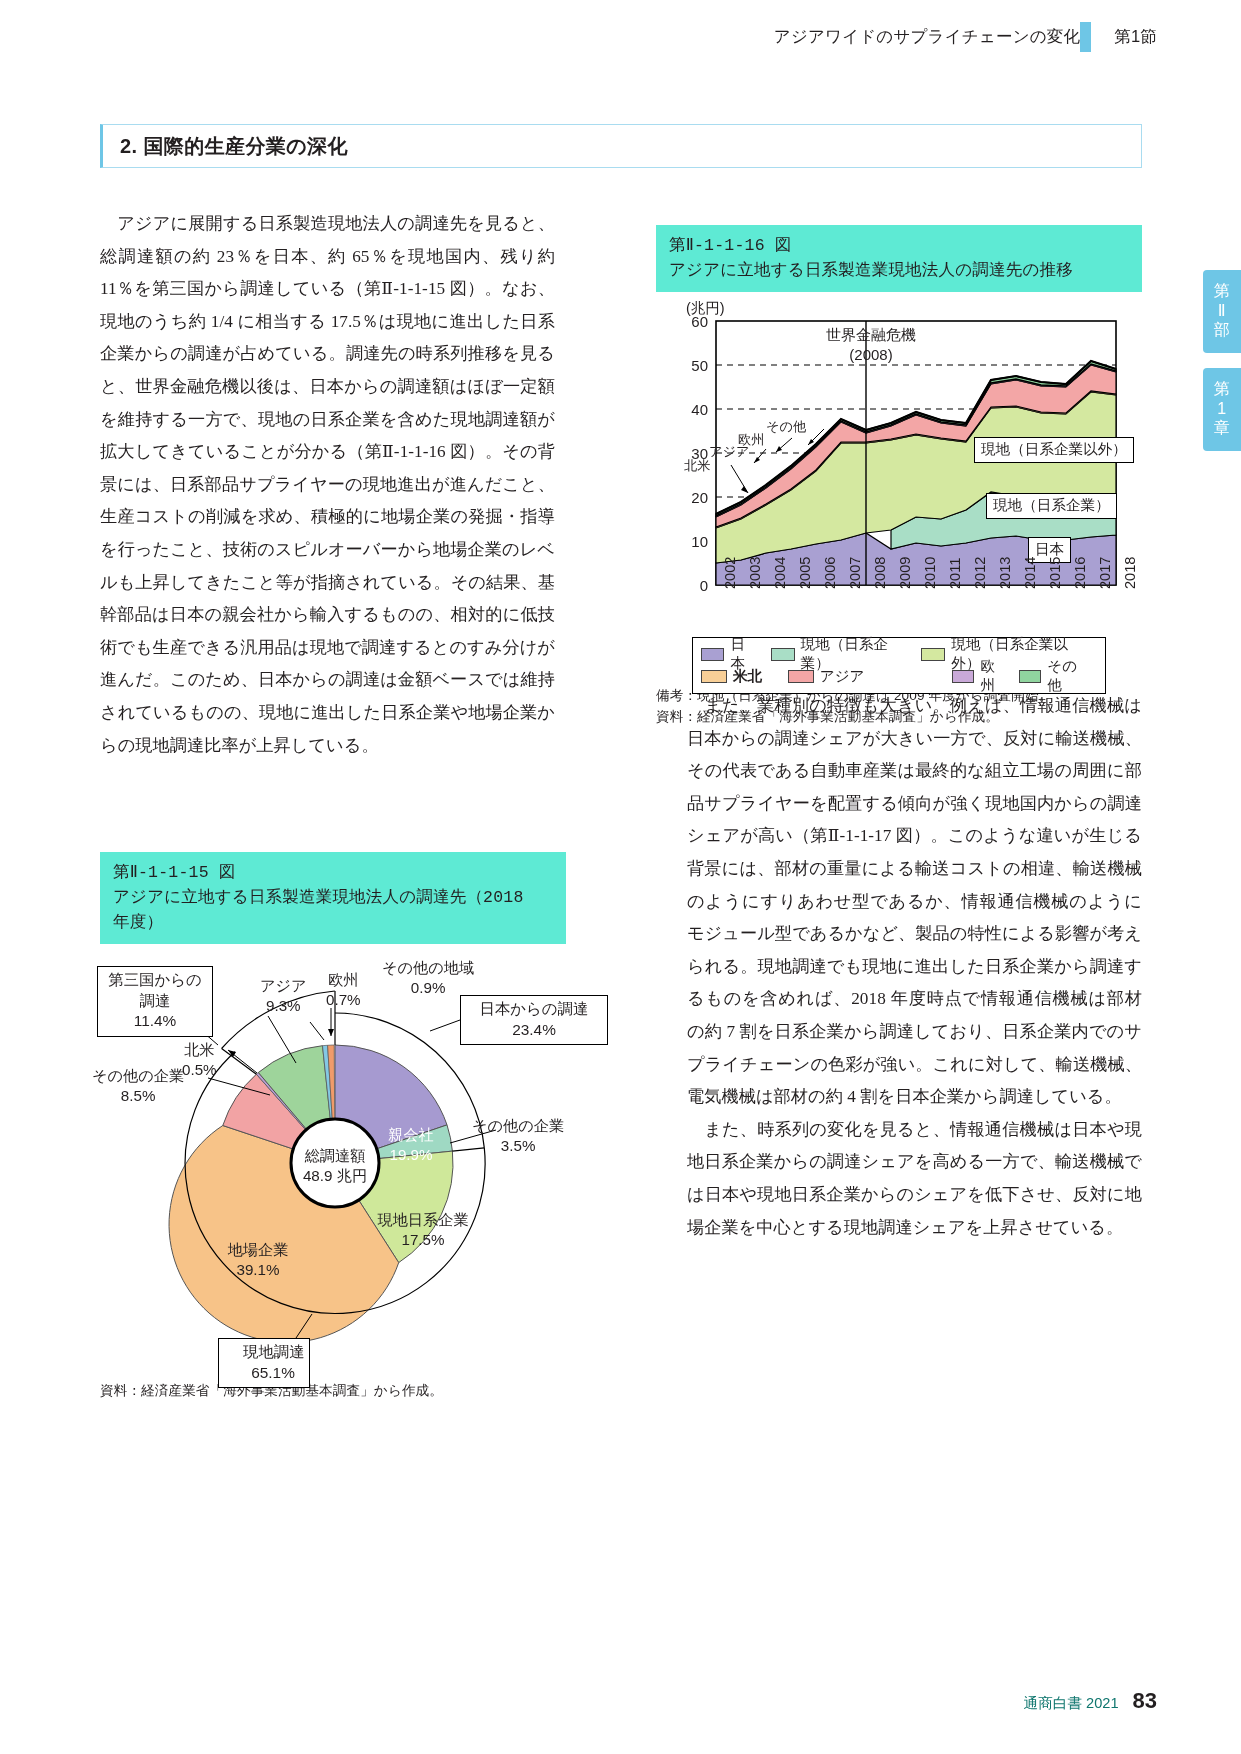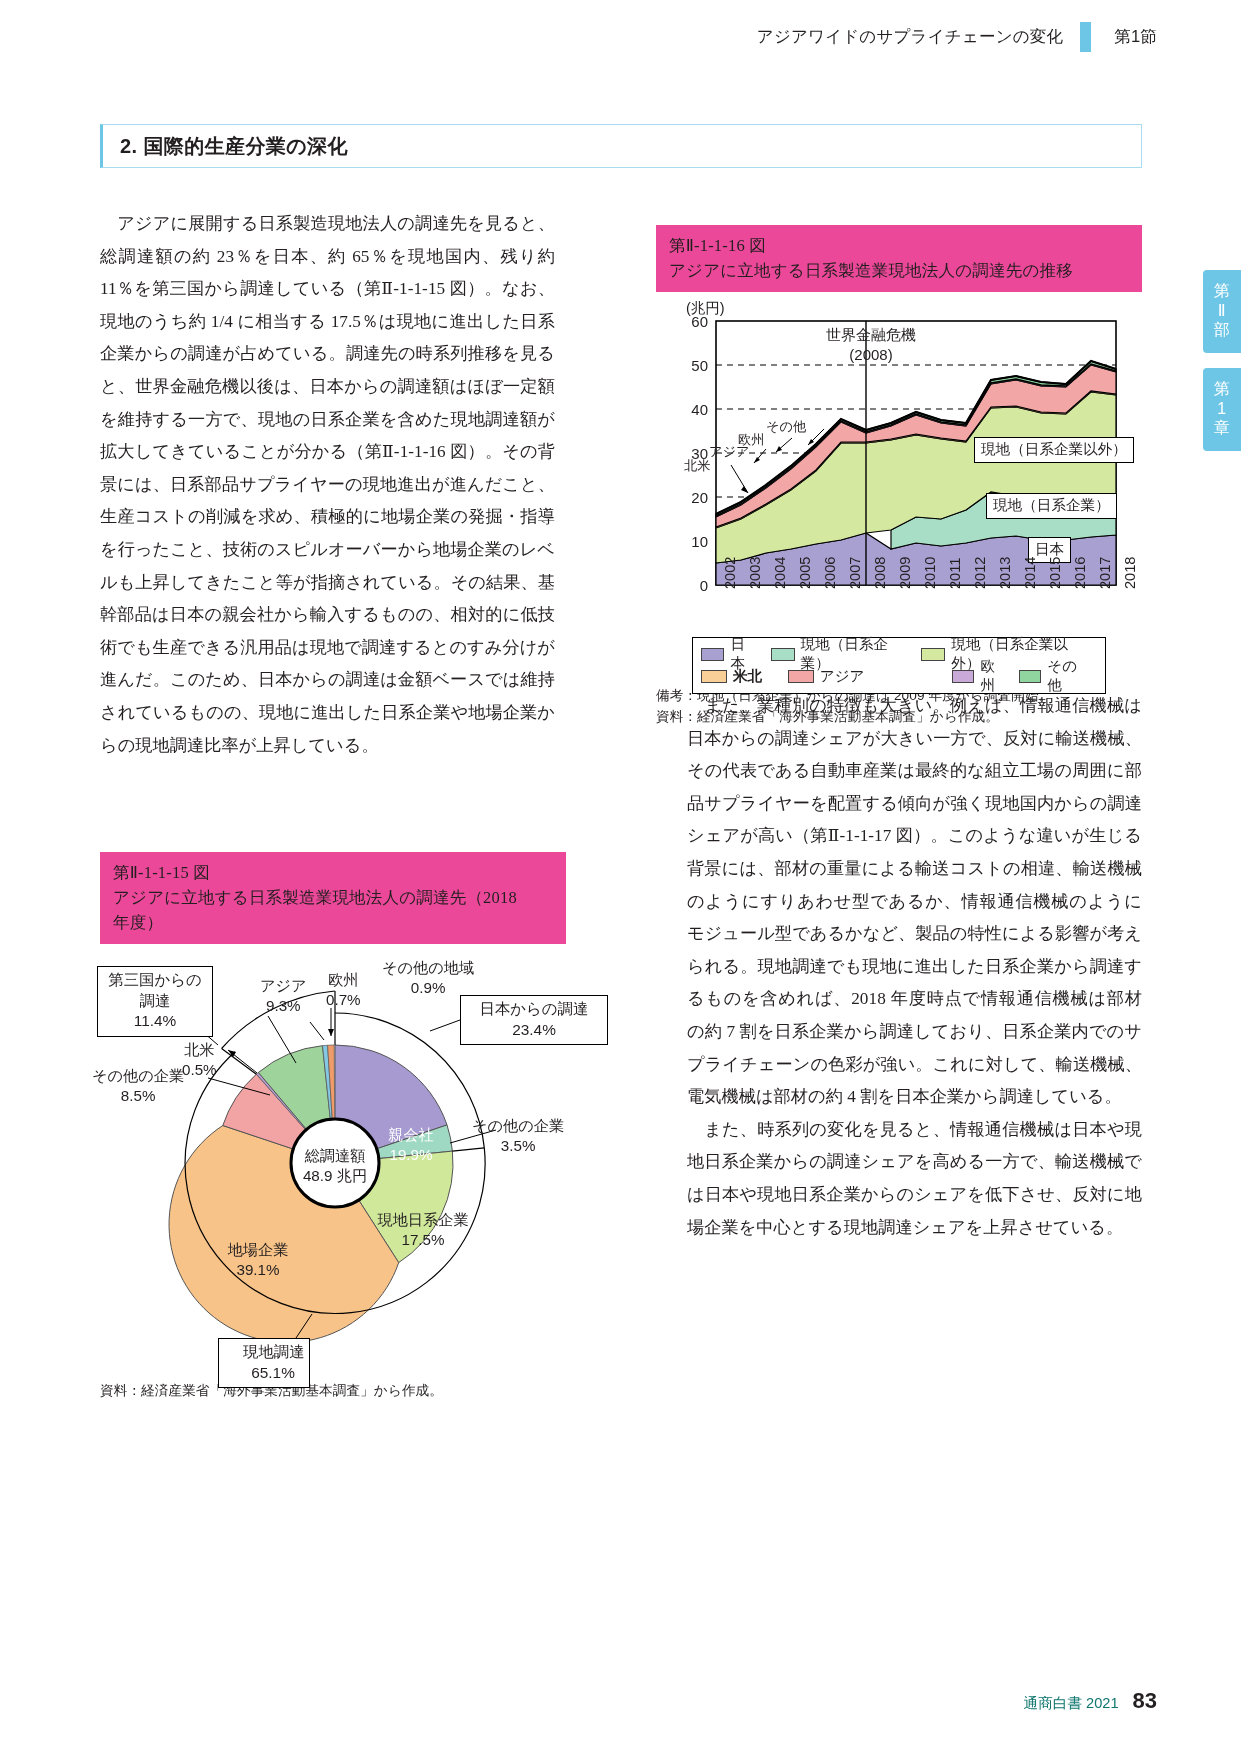--- a/index.html
+++ b/index.html
@@ -13,21 +13,21 @@
     overflow: hidden;
   }
 
   
   #runhead {
     position: absolute; top: 22px; right: 84px;
     display: flex; align-items: center; gap: 0px;
     font-family: "Liberation Sans", "DejaVu Sans", sans-serif;
     font-size: 16.5px; color: #231f20;
   }
-  #runhead .rh-text { padding-right: 17px; letter-spacing: .2px; }
+  #runhead .rh-text { letter-spacing: .2px; }
   #runhead .rh-bar { width: 11px; height: 30px; background: #6ec6e6; }
   #runhead .rh-sec { padding-left: 23px; letter-spacing: .2px; }
 
   
   .sidetab {
     position: absolute; right: 0px; width: 38px;
     background: #6ec6e6; color: #ffffff;
     font-family: "Liberation Sans", "DejaVu Sans", sans-serif;
     font-size: 16px; line-height: 1.22;
     text-align: center; padding: 11px 0 13px 0;
@@ -63,22 +63,22 @@
     margin: 0; font-size: 17.2px; line-height: 32.6px;
     text-align: justify; text-justify: inter-ideograph;
     letter-spacing: .05px;
   }
   p.body + p.body { margin-top: 0; }
   p.indent { text-indent: 1em; }
 
   
   .figbox { position: absolute; }
   .fig-title {
-    background: #ec4899;
-    font-family: Liberation Serif, serif;
+    background: #5eead4;
+    font-family: Liberation Mono, monospace;
     font-size: 16.5px; line-height: 1.52;
     padding: 8px 13px 9px 13px;
     letter-spacing: .2px;
   }
   .fig-title .l1 { display: block; }
   .fig-title .l2 { display: block; }
   .fignote {
     font-family: "Liberation Sans", "DejaVu Sans", sans-serif;
     font-size: 13.6px; line-height: 1.55; color: #231f20;
     letter-spacing: .1px;

